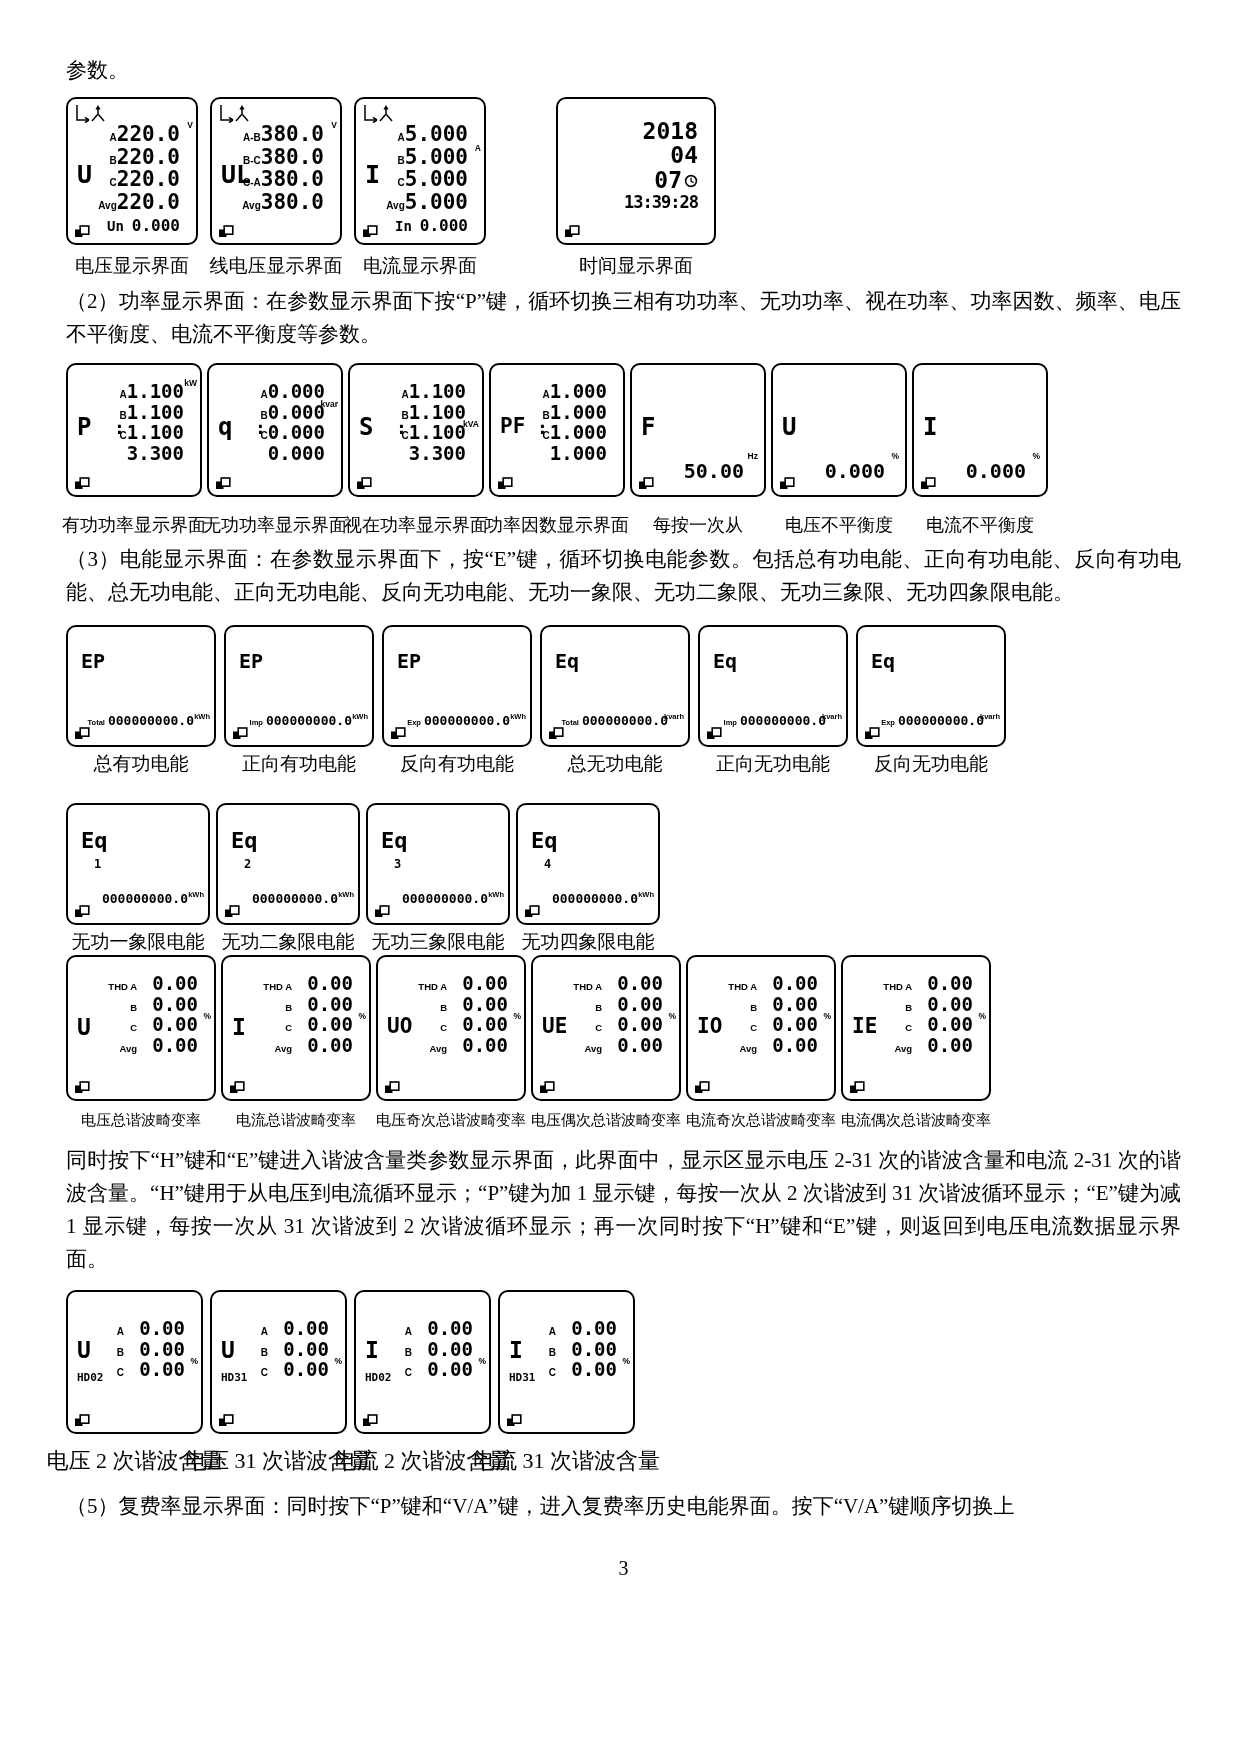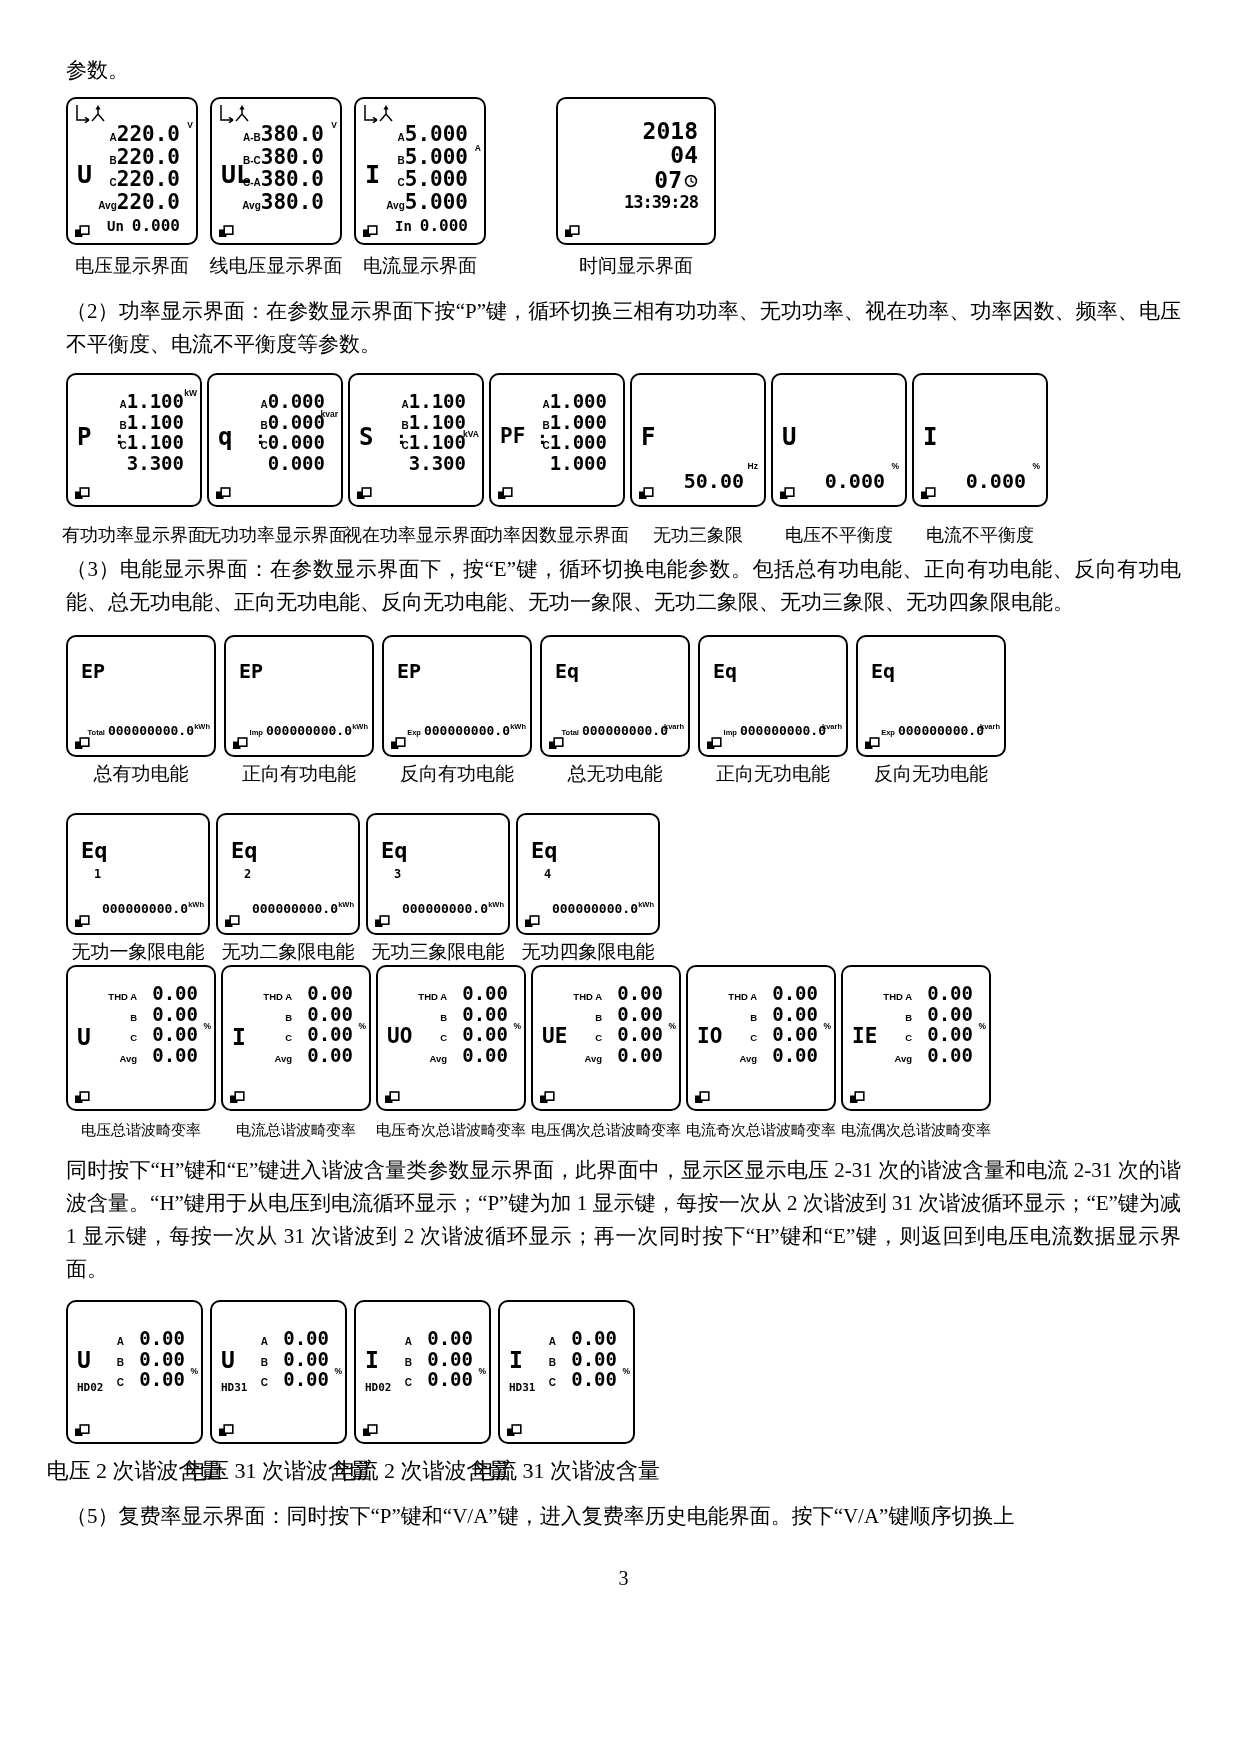--- a/index.html
+++ b/index.html
@@ -213,21 +213,21 @@
         </svg>
   </div>
 </div>
 <div class="caps g12" style="margin:8px 0 4px">
   <div class="cap c132">电压显示界面</div>
   <div class="cap c132">线电压显示界面</div>
   <div class="cap c132">电流显示界面</div>
   <div class="cap c160 ml58">时间显示界面</div>
 </div>
 
-<p class="para" style="margin:16px 0 12px">（2）功率显示界面：在参数显示界面下按“P”键，循环切换三相有功功率、无功功率、视在功率、功率因数、频率、电压不平衡度、电流不平衡度等参数。</p>
+<p class="para" style="margin:6px 0 12px">（2）功率显示界面：在参数显示界面下按“P”键，循环切换三相有功功率、无功功率、视在功率、功率因数、频率、电压不平衡度、电流不平衡度等参数。</p>
 
 <div class="row g5">
   <div class="lcd pB">
     <div class="plabel sg">P</div>
     <div class="colon">:</div>
     <div class="rows">
       <div class="r">
             <span class="tg">A</span>
             <span class="sg v">1.100</span>
             <span class="un">kW</span>
@@ -375,21 +375,21 @@
           <rect x="1" y="4.5" width="7.5" height="7.5" fill="#000"></rect>
           <rect x="6.2" y="1" width="8.6" height="8.2" fill="#fff" stroke="#000" stroke-width="1.6"></rect>
         </svg>
   </div>
 </div>
 <div class="caps g5" style="margin:16px 0 6px;font-size:18px">
   <div class="cap c136">有功功率显示界面</div>
   <div class="cap c136">无功功率显示界面</div>
   <div class="cap c136">视在功率显示界面</div>
   <div class="cap c136">功率因数显示界面</div>
-  <div class="cap c136">无功三象限</div>
+  <div class="cap c136">每按一次从</div>
   <div class="cap c136">电压不平衡度</div>
   <div class="cap c136">电流不平衡度</div>
 </div>
 
 <p class="para" style="margin:4px 0 16px">（3）电能显示界面：在参数显示界面下，按“E”键，循环切换电能参数。包括总有功电能、正向有功电能、反向有功电能、总无功电能、正向无功电能、反向无功电能、无功一象限、无功二象限、无功三象限、无功四象限电能。</p>
 
 <div class="row g8">
   <div class="lcd pE">
     <div class="elab sg el">EP</div>
     <div class="erow">

